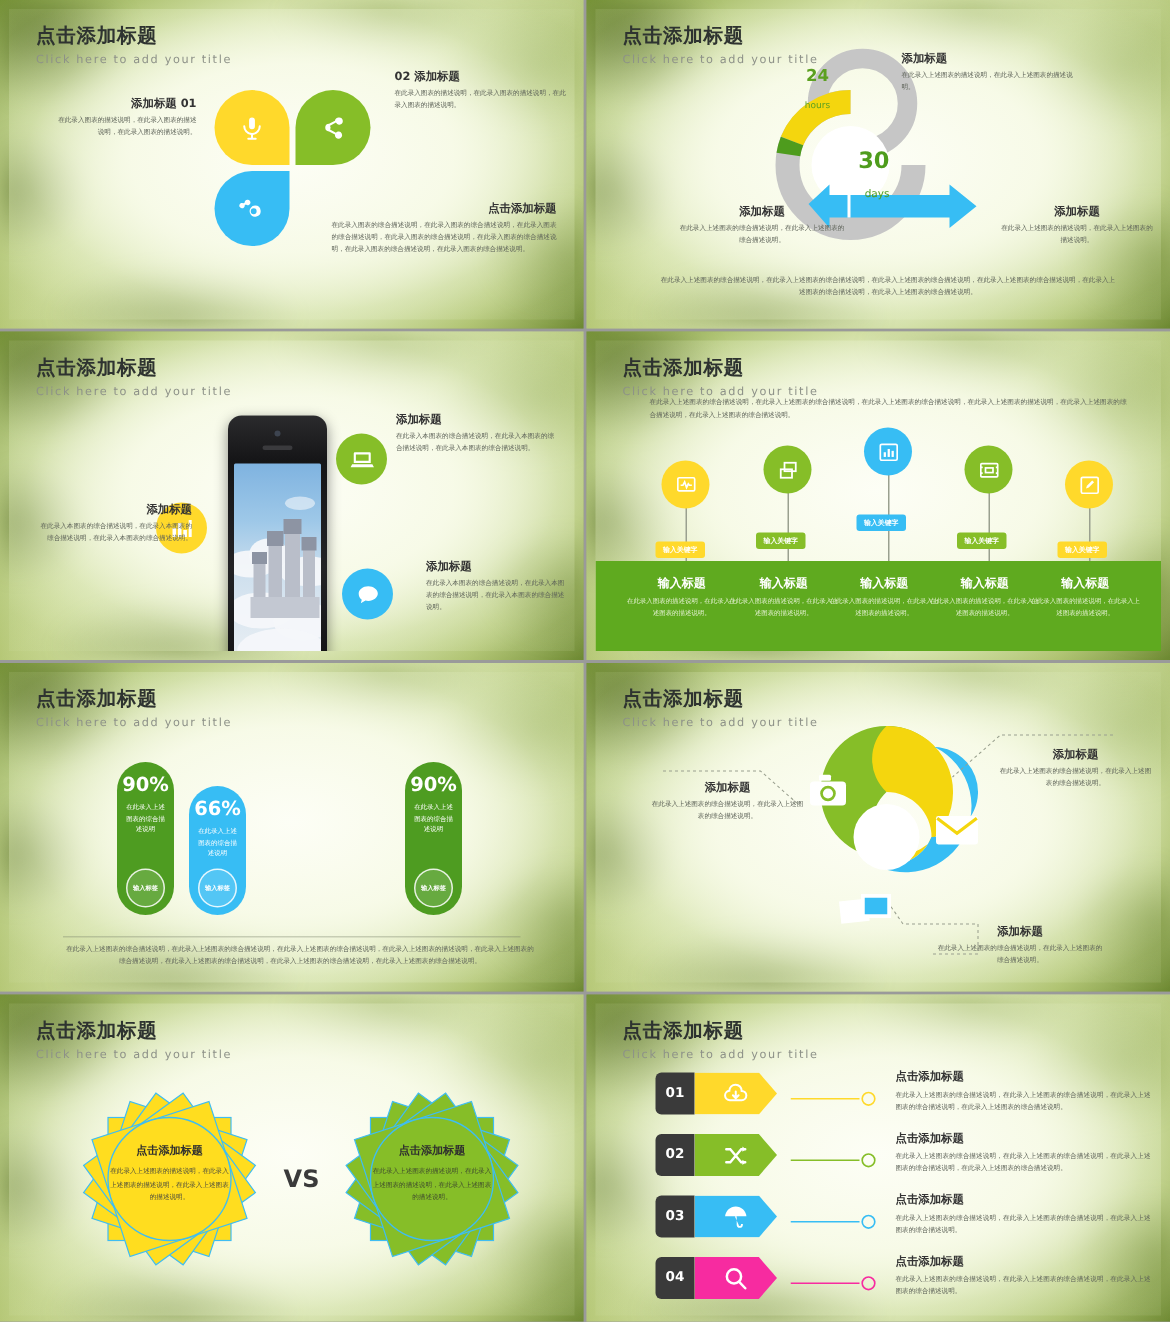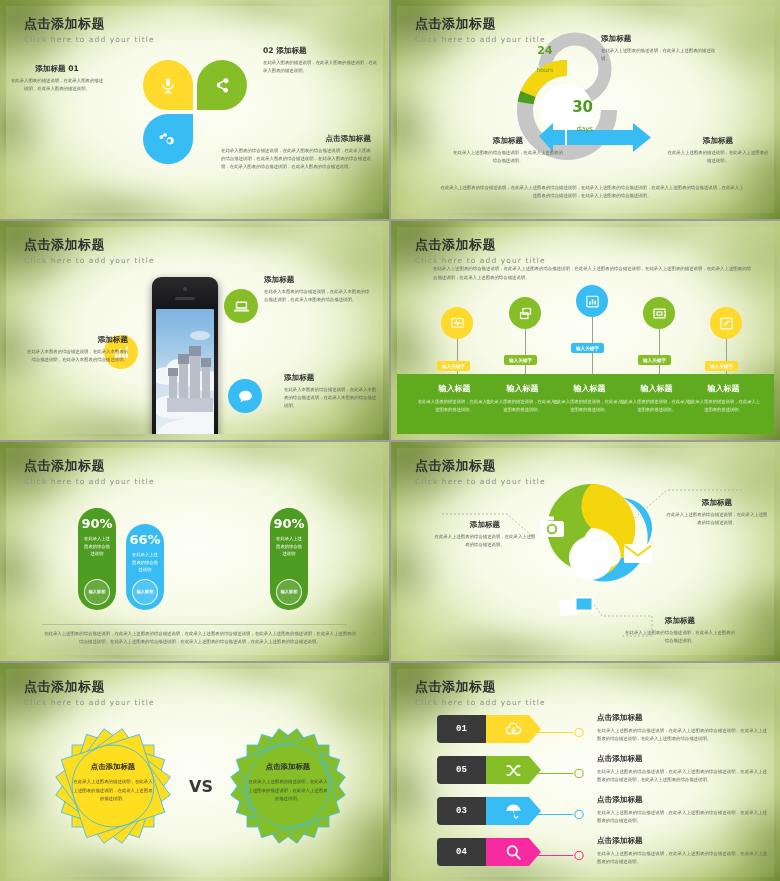--- a/index.html
+++ b/index.html
@@ -95,21 +95,21 @@
 
   
   .bar{ position:absolute; width:38px; border-radius:19px; color:#fff; text-align:center; }
   .bar .pct{ font-size:13px; font-weight:bold; margin-top:8px; }
   .bar .d{ font-size:4.3px; line-height:1.75; padding:4px 6px 0; }
   .bar .tag{ position:absolute; left:50%; bottom:5px; transform:translateX(-50%); width:26px; height:26px; border-radius:50%; background:rgba(255,255,255,.14); border:1px solid rgba(255,255,255,.85); display:flex; align-items:center; justify-content:center; font-size:4.2px; line-height:1.3; font-weight:bold; }
   .vs{ position:absolute; left:50%; top:50%; transform:translate(-50%,-50%); font-size:16px; font-weight:bold; color:#3a3a3a; }
 
   
   .row8{ position:absolute; height:28px; display:flex; align-items:center; }
-  .numbox{ width:49px; height:28px; background:#3a3a3a; border-radius:4px 0 0 4px; color:#fff; font-size:9px; font-weight:bold; display:flex; align-items:center; justify-content:center;font-family:Liberation Mono, monospace; }
+  .numbox{ width:26px; height:28px; background:#3a3a3a; border-radius:4px 0 0 4px; color:#fff; font-size:9px; font-weight:bold; display:flex; align-items:center; justify-content:center; }
   .arrowbox{ width:55px; height:28px; display:flex; align-items:center; justify-content:center; clip-path:polygon(0 0, 78% 0, 100% 50%, 78% 100%, 0 100%); }
 </style>
 </head>
 <body>
 
 <div class="grid">
 
   <div class="slide">
     <div class="inner">
       <div class="title-block">
@@ -128,21 +128,21 @@
               <path d="M17.5 3a3.2 3.2 0 1 1-2.9 4.55L9.4 10.3a3.3 3.3 0 0 1 0 3.4l5.2 2.75a3.2 3.2 0 1 1-.85 1.72L8.5 15.4a3.2 3.2 0 1 1 0-6.8l5.25-2.77A3.2 3.2 0 0 1 17.5 3z"></path>
             </svg>
         </div>
         <div class="petal p-bl">
           <svg class="ic" viewBox="0 0 24 24">
               <path d="M8.2 4.2a2.4 2.4 0 1 1-1.6 4.18l-1.1.64a2.4 2.4 0 1 1-1.1-1.7l1.05-.6A2.4 2.4 0 0 1 8.2 4.2zm6.6 5.1a4.9 4.9 0 1 1-4.6 6.6 4.9 4.9 0 0 1 4.6-6.6zm-1.3 2.4a2.6 2.6 0 1 0 2.6 2.6 2.6 2.6 0 0 0-2.6-2.6z"></path>
             </svg>
         </div>
       </div>
 
-      <div style="position:absolute;left:4px;top:58px;width:94px;text-align:center;">
+      <div style="position:absolute;left:31px;top:58px;width:94px;text-align:right;">
         <div class="head-sm cn">添加标题  01</div>
         <div class="body-txt cn" style="margin-top:3px;">在此录入图表的描述说明，在此录入图表的描述说明，在此录入图表的描述说明。</div>
       </div>
 
       <div style="position:absolute;left:245px;top:40px;width:118px;margin-left:12px;">
         <div class="head-sm cn">02  添加标题</div>
         <div class="body-txt cn" style="margin-top:3px;">在此录入图表的描述说明，在此录入图表的描述说明，在此录入图表的描述说明。</div>
       </div>
 
 
@@ -504,21 +504,21 @@
       <svg width="80" height="12" style="position:absolute;left:130px;top:58px;">
           <path d="M0 5.5H46" stroke="#ffd92b" stroke-width="1"></path>
           <circle cx="52" cy="5.5" r="4.2" fill="none" stroke="#ffd92b" stroke-width="1.1"></circle>
         </svg>
       <div style="position:absolute;left:200px;top:44px;width:170px;">
         <div class="head-sm cn">点击添加标题</div>
         <div class="body-txt cn" style="margin-top:4px;text-align:justify;">在此录入上述图表的综合描述说明，在此录入上述图表的综合描述说明，在此录入上述图表的综合描述说明，在此录入上述图表的综合描述说明。</div>
       </div>
 
       <div class="row8" style="left:40px;top:87px;">
-        <div class="numbox">05</div>
+        <div class="numbox">02</div>
         <div class="arrowbox" style="background:#86be28;">
           <svg width="19" height="19" viewBox="0 0 24 24" fill="none" stroke="#fff" stroke-width="2" stroke-linecap="round">
               <path d="M4 6.5h3.4l9.2 11h3.4M4 17.5h3.4l9.2-11H20"></path>
               <path d="M17.6 4.3 20.4 6.5 17.6 8.7M17.6 15.3l2.8 2.2-2.8 2.2" fill="#fff" stroke="none"></path>
             </svg>
         </div>
       </div>
       <svg width="80" height="12" style="position:absolute;left:130px;top:99px;">
           <path d="M0 5.5H46" stroke="#86be28" stroke-width="1"></path>
           <circle cx="52" cy="5.5" r="4.2" fill="none" stroke="#86be28" stroke-width="1.1"></circle>

